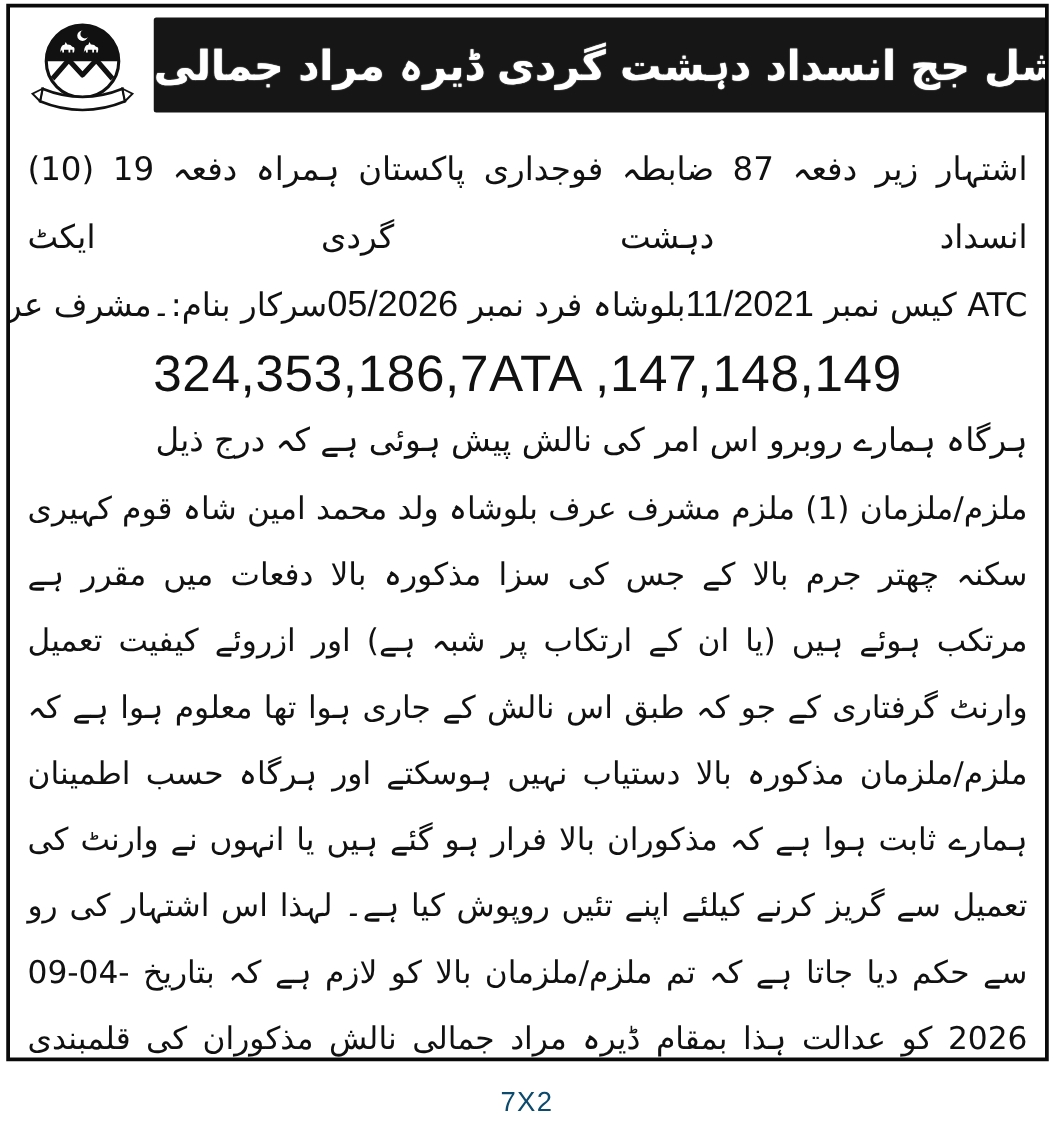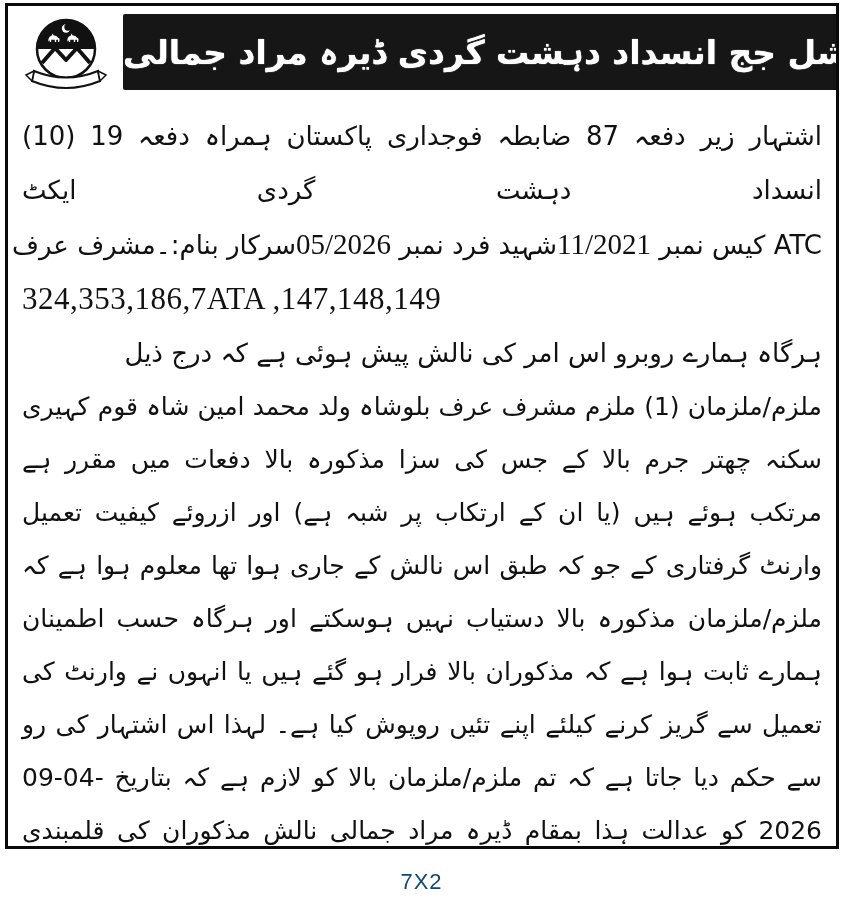--- a/index.html
+++ b/index.html
@@ -12,23 +12,23 @@
   .titlebar{flex:1;background:#161616;margin:3px 7px 6px 7px;height:76px;display:flex;
             align-items:center;justify-content:center;border-radius:2px;}
   .titlebar .t{color:#fff;font-size:33px;font-weight:bold;direction:rtl;white-space:nowrap;
                text-shadow:0 0 1px #fff;}
   
   .lines{padding:4px 14px 0 14px;flex:none;}
   .nline{direction:rtl;font-size:26px;line-height:54px;color:#111;}
   .just{text-align:justify;text-align-last:justify;}
   .row{display:flex;justify-content:space-between;align-items:baseline;}
   .seg{white-space:nowrap;}
-  .num{font-family:Liberation Serif, serif;font-size:29px;direction:ltr;unicode-bidi:isolate;
+  .num{font-family:Liberation Sans, sans-serif;font-size:29px;direction:ltr;unicode-bidi:isolate;
        letter-spacing:.5px;}
-  .crime-nums{flex:1;font-size:31px;}
+  .crime-nums{flex:1;text-align:center;font-size:41px;}
   .para{direction:rtl;text-align:justify;font-size:25px;line-height:53px;color:#111;padding:0 14px;flex:none;}
   .size-note{text-align:center;margin-top:20px;font-family:Liberation Sans, sans-serif;
              font-size:22px;color:#0c4a6e;letter-spacing:1px;}
 </style>
 </head>
 <body>
 
 <div class="ad">
 
   <div class="hdr">
@@ -57,21 +57,21 @@
 
   <div class="lines">
     <div class="nline just">اشتہار زیر دفعہ ⁦87⁩ ضابطہ فوجداری پاکستان ہمراہ دفعہ ⁦(10) 19⁩ انسداد دہشت گردی ایکٹ</div>
 
     <div class="nline row">
       <span class="seg">
         <span>ATC کیس نمبر</span>
         <span class="num">11/2021</span>
       </span>
       <span class="seg">
-        <span>شہید فرد نمبر</span>
+        <span>بلوشاہ فرد نمبر</span>
         <span class="num">05/2026</span>
       </span>
       <span class="seg">سرکار بنام:۔مشرف عرف بلوشاہ</span>
     </div>
 
     <div class="nline row">
       <span class="num crime-nums">324,353,186,7ATA ,147,148,149</span>
     </div>
 
     <div class="nline row">

